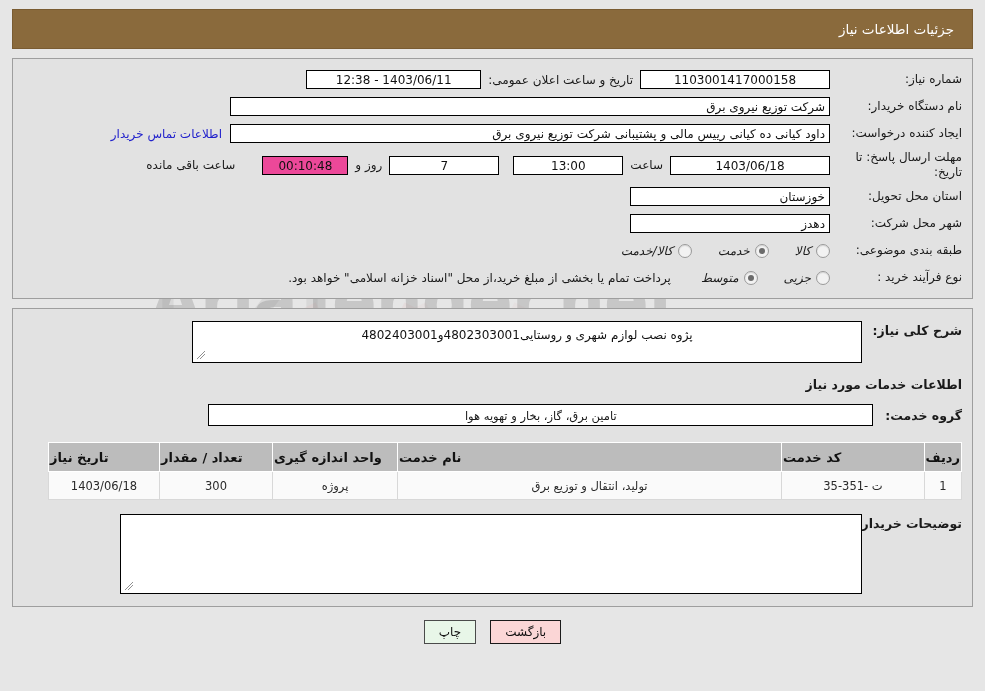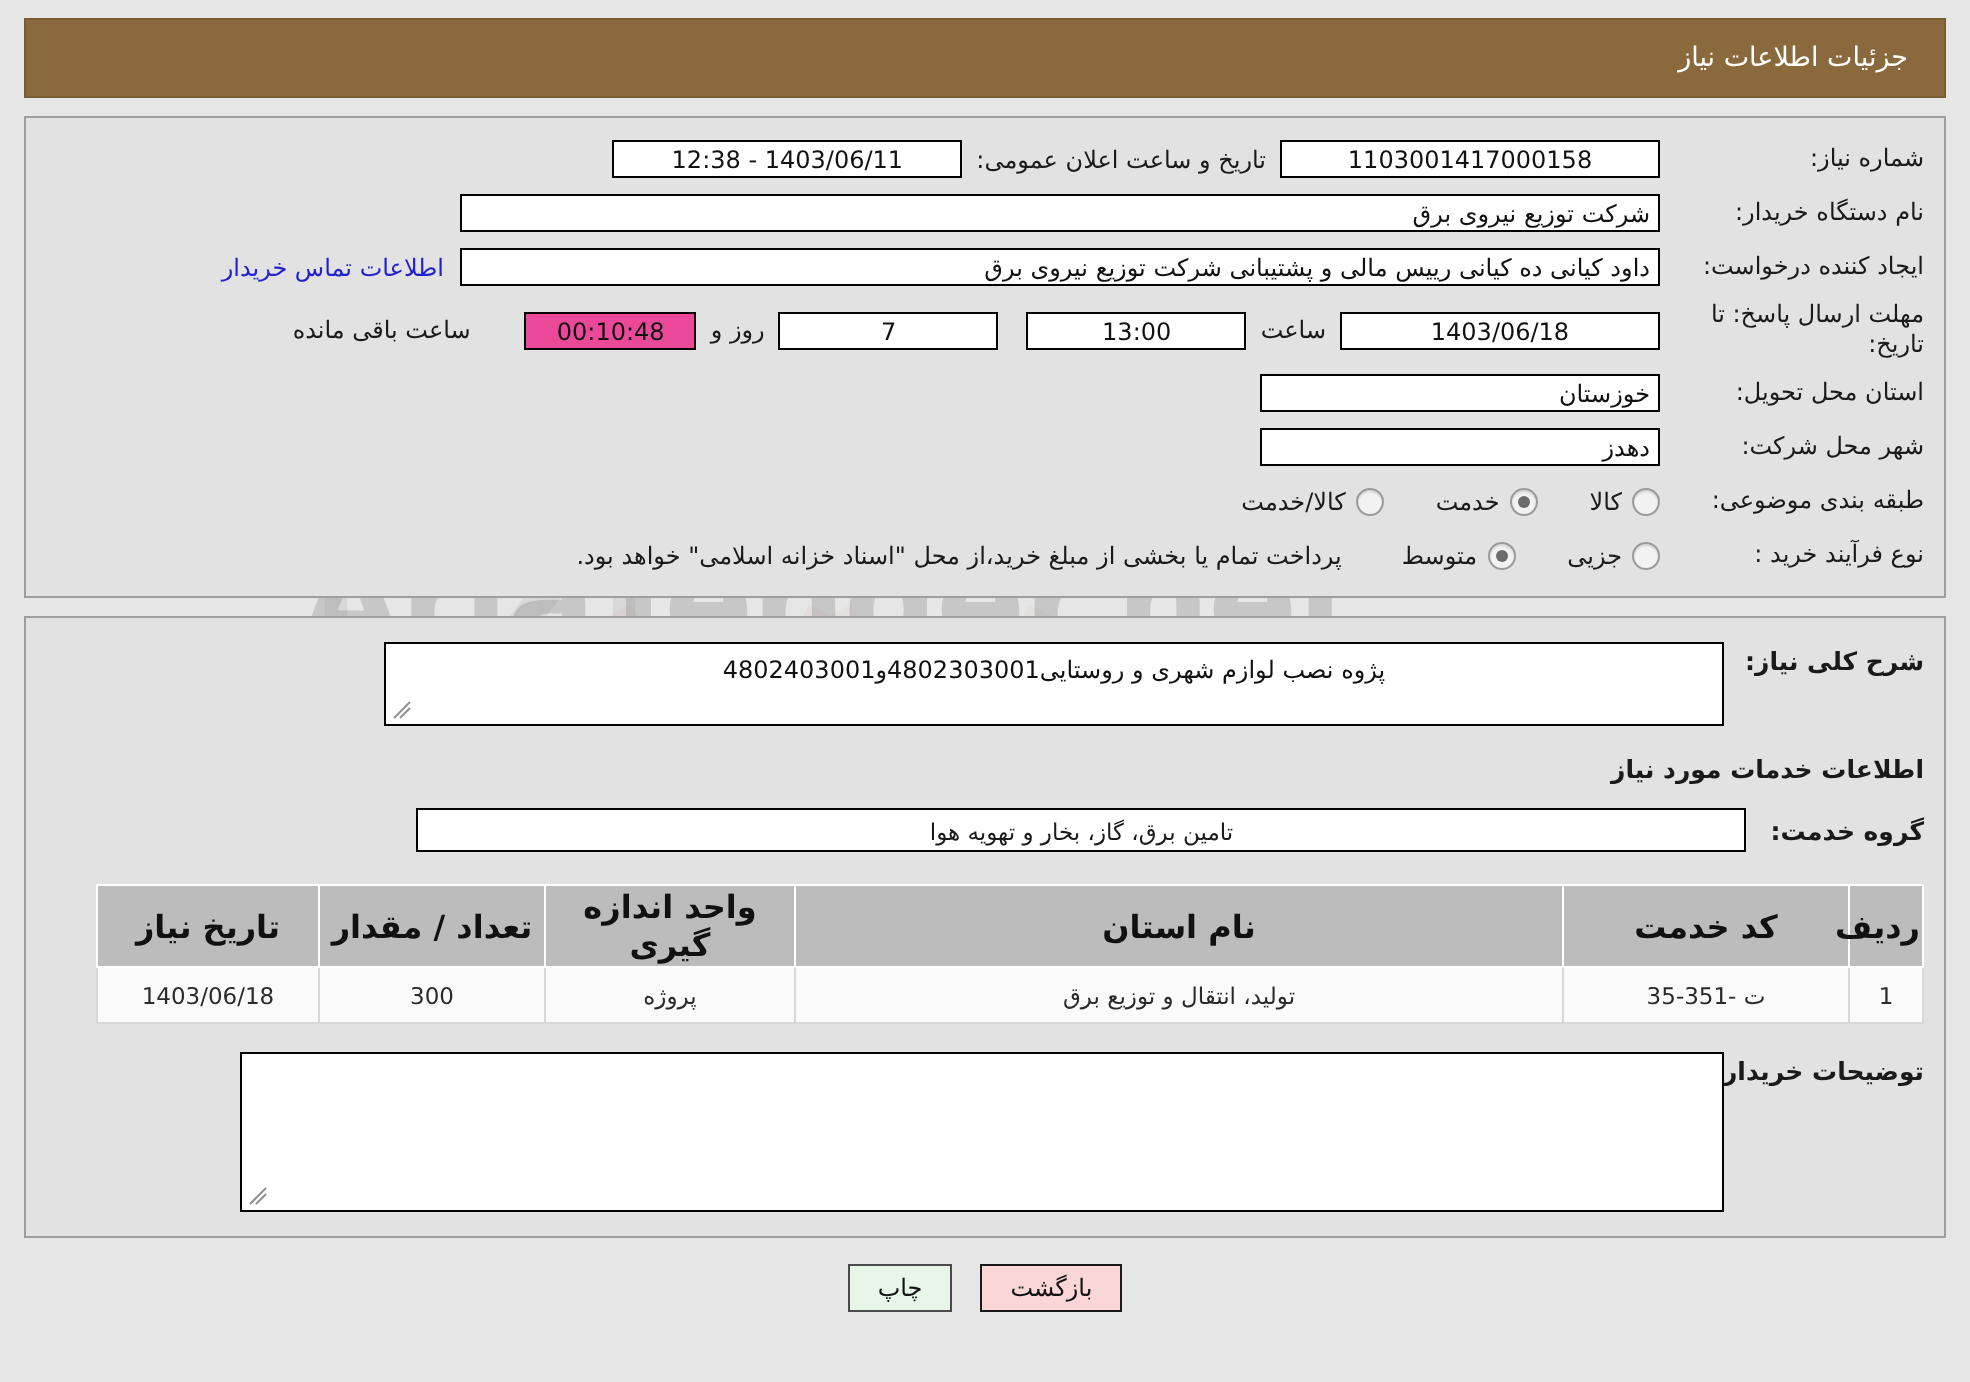--- a/index.html
+++ b/index.html
@@ -144,20 +144,21 @@
     white-space: nowrap;
   }
 
   
   .radio-group { display: flex; align-items: center; }
   .radio-item {
     display: flex;
     align-items: flex-start;
     margin-left: 26px;
     white-space: nowrap;
+    font-style: italic;
   }
   .radio-item .rlabel { font-size: 12px; padding-right: 5px; }
   .radio {
     width: 12px; height: 12px;
     border-radius: 50%;
     border: 1px solid #9a9a9a;
     background: #f2f2f2;
     box-shadow: inset 0 1px 1px rgba(0,0,0,.12);
     position: relative;
     flex: 0 0 12px;
@@ -249,22 +250,22 @@
     background: #fff;
     font-size: 11.5px;
     table-layout: fixed;
   }
   table.grid th {
     background: #bcbcbc;
     border: 1px solid #ffffff;
     height: 26px;
     font-weight: bold;
     color: #111;
-    text-align: center;
-    font-size: 16px;
+    text-align: left;
+    font-size: 13px;
   }
   table.grid td {
     background: #fafafa;
     border: 1px solid #d8d8d8;
     height: 25px;
     text-align: center;
     color: #2a2a2a;
     font-size: 11.5px;
   }
   .col-row   { width: 34px; }
@@ -420,21 +421,21 @@
     <div class="group-row">
       <div class="group-lbl">گروه خدمت:</div>
       <div class="group-box">تامین برق، گاز، بخار و تهویه هوا</div>
     </div>
 
     <table class="grid">
       <thead>
         <tr>
           <th class="col-row">ردیف</th>
           <th class="col-code">کد خدمت</th>
-          <th class="col-name">نام استان</th>
+          <th class="col-name">نام خدمت</th>
           <th class="col-unit">واحد اندازه گیری</th>
           <th class="col-qty">تعداد / مقدار</th>
           <th class="col-date">تاریخ نیاز</th>
         </tr>
       </thead>
       <tbody>
         <tr>
           <td>1</td>
           <td>ت -351-35</td>
           <td>تولید، انتقال و توزیع برق</td>

